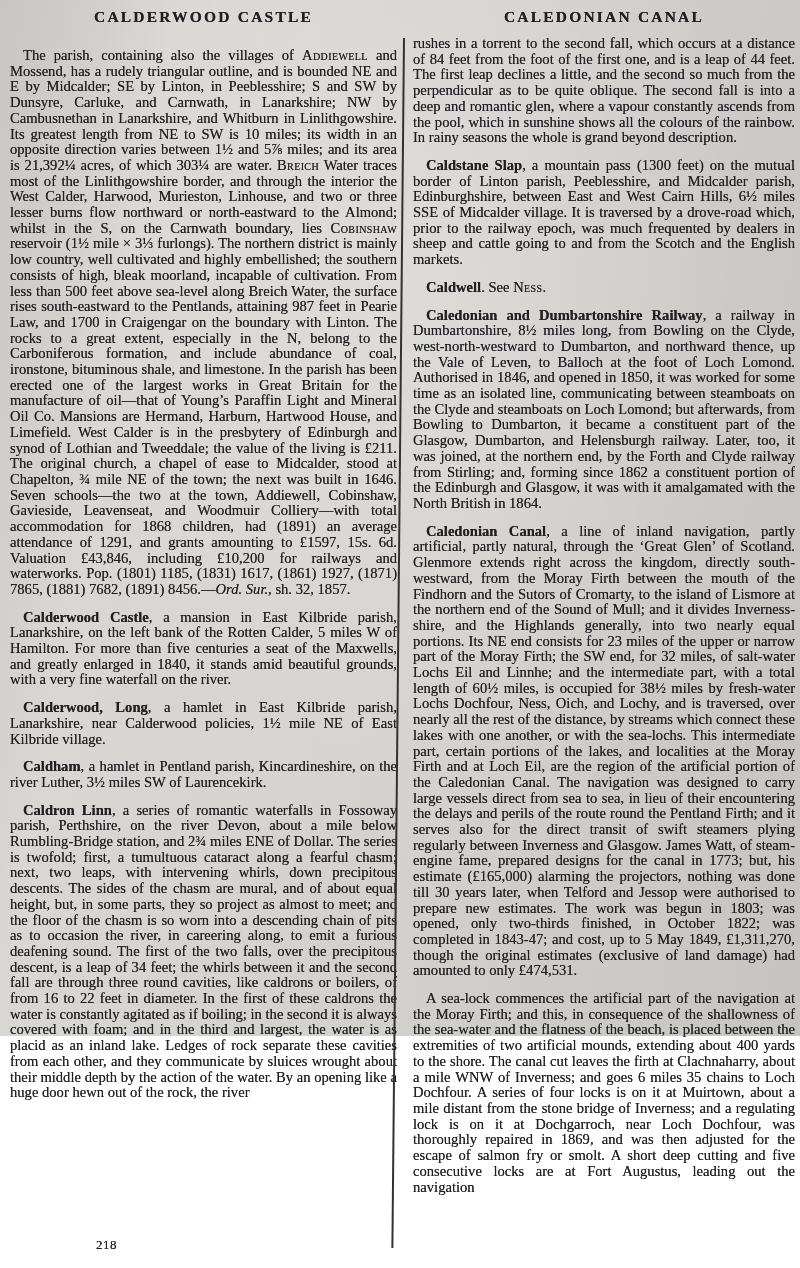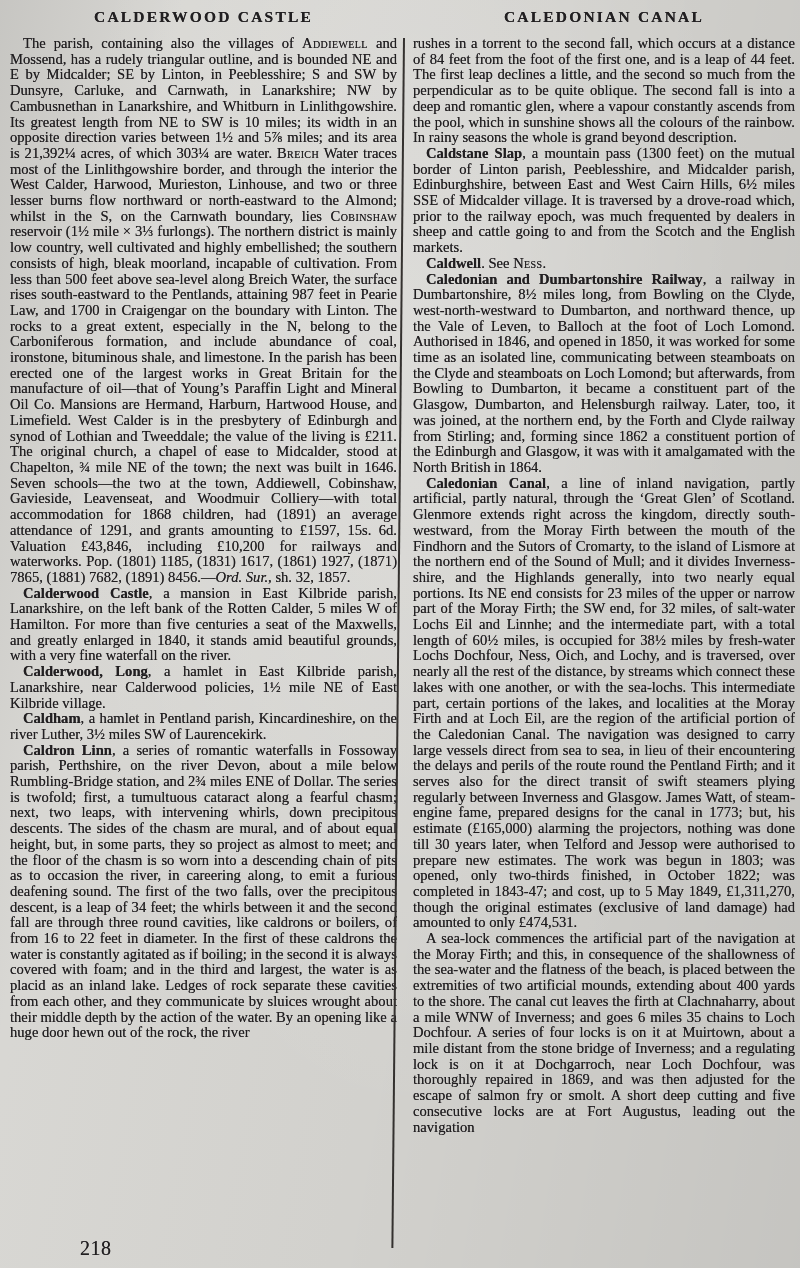--- a/index.html
+++ b/index.html
@@ -8,21 +8,21 @@
   }
   body {
     width: 800px;
     height: 1268px;
     overflow: hidden;
     font-family: "Liberation Serif", "DejaVu Serif", serif;
   }
   .page {
     position: relative;
     width: 800px;
-    height: 1268px;
+    height: 1036px;
     background-color: #d6d5d1;
     background-image:
       radial-gradient(ellipse at 50% 28%, rgba(255,255,255,0.22), rgba(255,255,255,0) 60%),
       linear-gradient(100deg, rgba(0,0,0,0.07), rgba(255,255,255,0.05) 18%, rgba(0,0,0,0.02) 55%, rgba(0,0,0,0.08) 100%);
     color: #211f21;
   }
   .running-head {
     position: absolute;
     top: 8px;
     font-size: 15.5px;
@@ -53,29 +53,29 @@
     width: 1.5px;
     height: 1210px;
     background: #34312f;
     transform: rotate(0.55deg);
     transform-origin: top center;
   }
   p.para {
     margin: 0;
     padding: 0;
   }
-  p.para.indent { text-indent: 13px; }
+  p.para.indent { text-indent: 13px; margin-top: 12px; }
   .run-b  { font-weight: 700; }
   .run-i  { font-style: italic; }
   .run-sc { font-variant: small-caps; letter-spacing: 0.4px; }
   .page-number {
     position: absolute;
-    left: 80px;
+    left: 96px;
     top: 1237px;
-    font-size: 20px;
+    font-size: 13px;
     letter-spacing: 0.5px;
     text-shadow: 0 0 0.35px rgba(25,22,25,0.75);
   }
 </style>
 </head>
 <body>
 
 <div class="page">
   <div class="running-head left">CALDERWOOD CASTLE</div>
   <div class="running-head right">CALEDONIAN CANAL</div>

